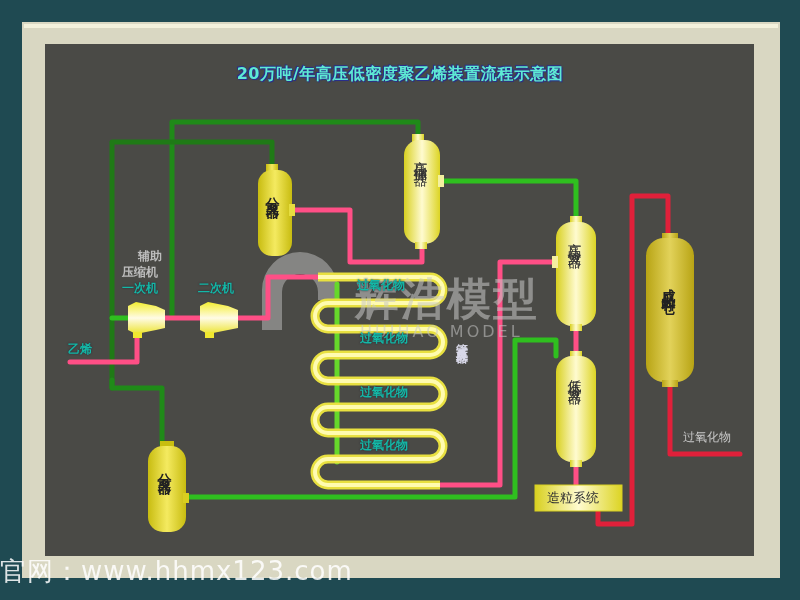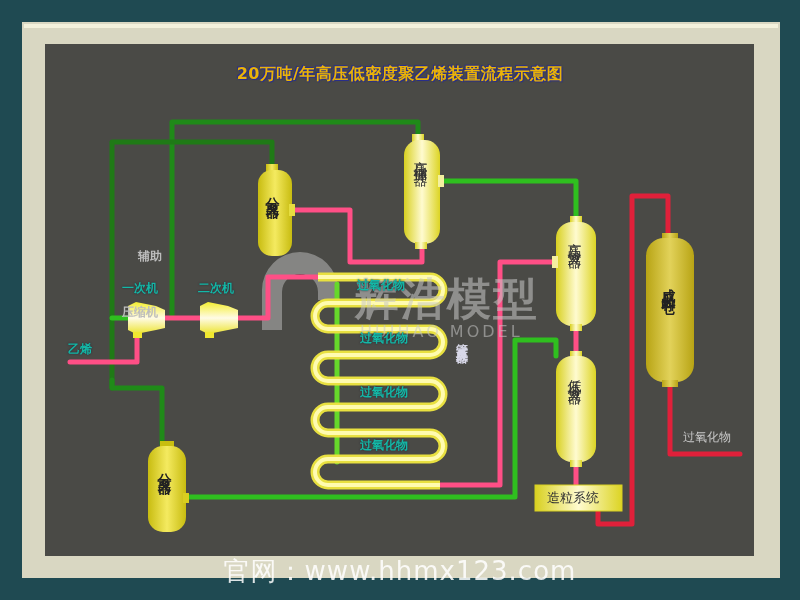--- a/index.html
+++ b/index.html
@@ -1,25 +1,25 @@
 <!DOCTYPE html>
 <html><head>
 <meta charset="utf-8">
 <style>
   html,body{margin:0;padding:0;}
   body{width:800px;height:600px;position:relative;overflow:hidden;background:#1f4a52;font-family:"DejaVu Sans",sans-serif;}
   #stage{position:absolute;left:0;top:0;width:800px;height:600px;}
   .lbl{position:absolute;white-space:nowrap;line-height:1;}
-  .title{left:0;width:800px;top:66px;text-align:center;font-weight:bold;font-size:16px;color:#eab308;text-shadow:0 0 2px #2a2f8a,1px 1px 0 #2a2f8a,-1px -1px 0 #2a2f8a;letter-spacing:0.5px;}
+  .title{left:0;width:800px;top:66px;text-align:center;font-weight:bold;font-size:16px;color:#5eead4;text-shadow:0 0 2px #2a2f8a,1px 1px 0 #2a2f8a,-1px -1px 0 #2a2f8a;letter-spacing:0.5px;}
   .vtext{position:absolute;writing-mode:vertical-rl;text-orientation:upright;letter-spacing:4px;line-height:1;}
   .dark{color:#333;font-size:14px;}
   .darkb{color:#222;font-size:14px;font-weight:bold;}
   .white{color:#14b8a6;font-weight:bold;font-size:12px;text-shadow:0 0 2px #223;}
   .grey{color:#cfcfcf;font-size:12px;font-weight:bold;}
-  .footer{left:0;width:800px;text-align:center;top:558px;font-size:26px;color:rgba(255,255,255,0.85);letter-spacing:1px;}
+  .footer{left:0;width:800px;text-align:left;top:558px;font-size:26px;color:rgba(255,255,255,0.85);letter-spacing:1px;}
   .wm{position:absolute;color:rgba(200,200,200,0.55);font-weight:bold;}
 </style>
 </head>
 <body>
 
 <div id="stage">
 <svg width="800" height="600" viewBox="0 0 800 600" xmlns="http://www.w3.org/2000/svg">
   <defs>
     <linearGradient id="vy" x1="0" x2="1" y1="0" y2="0">
       <stop offset="0" stop-color="#d8d020"></stop>
@@ -137,21 +137,21 @@
 <div class="vtext dark" style="left:414px;top:150px;letter-spacing:3px;">高压循环器</div>
 <div class="vtext dark" style="left:568px;top:232px;letter-spacing:3px;">高压分离器</div>
 <div class="vtext dark" style="left:568px;top:368px;letter-spacing:3px;">低压分离器</div>
 <div class="vtext darkb" style="left:662px;top:278px;">成品料仓</div>
 <div class="vtext darkb" style="left:158px;top:462px;">分离器</div>
 <div class="lbl dark" style="left:547px;top:491px;font-size:13px;text-align:right;">造粒系统</div>
 <div class="vtext grey" style="left:456px;top:334px;letter-spacing:2px;color:#d8d8e8;">管式反应器</div>
 
 
 <div class="lbl grey" style="left:128px;top:250px;color:#bdbdbd;margin-left:10px;">辅助</div>
-<div class="lbl grey" style="left:122px;top:266px;color:#bdbdbd;margin-top:40px;">压缩机</div>
+<div class="lbl grey" style="left:122px;top:266px;color:#bdbdbd;">压缩机</div>
 <div class="lbl white" style="left:122px;top:282px;">一次机</div>
 <div class="lbl white" style="left:198px;top:282px;">二次机</div>
 
 
 <div class="lbl white" style="left:68px;top:343px;">乙烯</div>
 <div class="lbl white" style="left:357px;top:279px;">过氧化物</div>
 <div class="lbl white" style="left:360px;top:332px;">过氧化物</div>
 <div class="lbl white" style="left:360px;top:386px;">过氧化物</div>
 <div class="lbl white" style="left:360px;top:439px;">过氧化物</div>
 <div class="lbl grey" style="left:683px;top:431px;font-weight:normal;color:#c8c8c8;">过氧化物</div>

